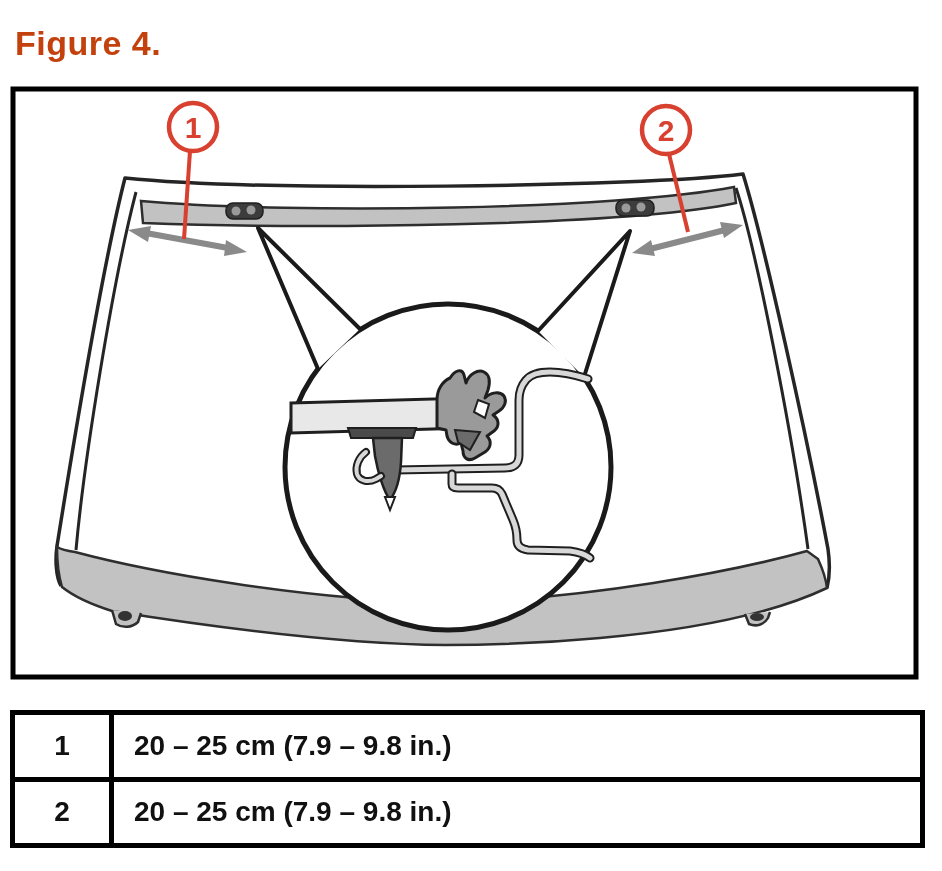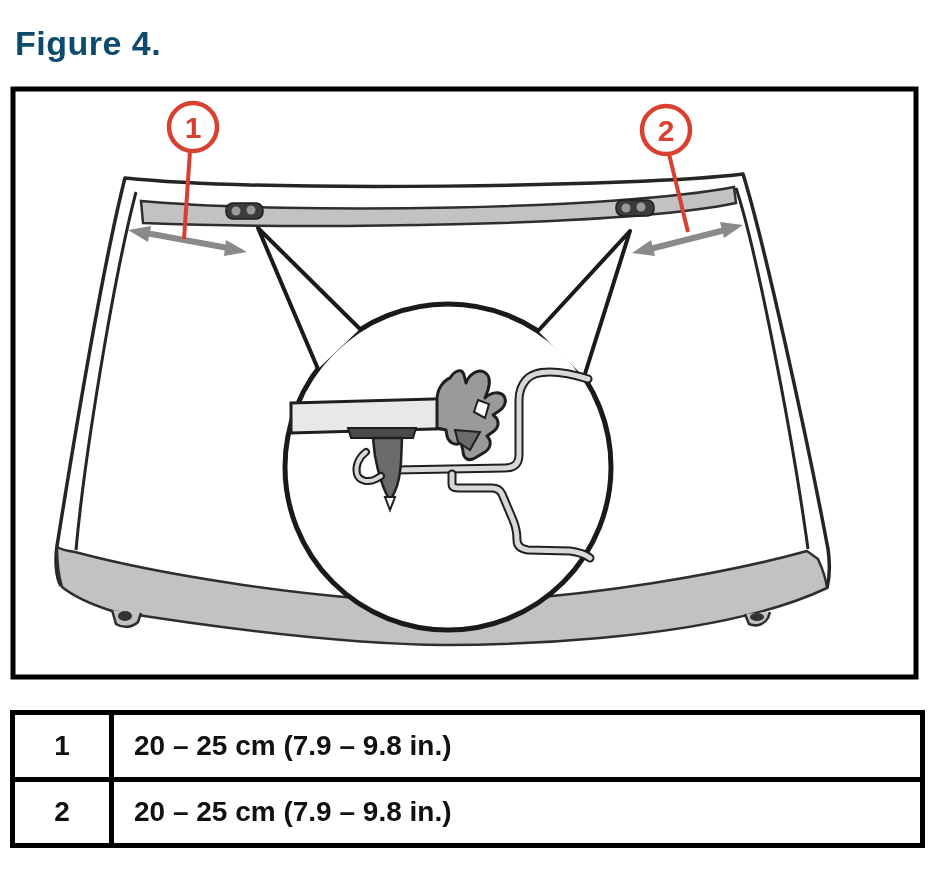--- a/index.html
+++ b/index.html
@@ -1,19 +1,19 @@
 <!DOCTYPE html>
 <html><head>
 <meta charset="utf-8">
 <style>
   html,body{margin:0;padding:0;background:#fff;}
   body{width:942px;height:871px;position:relative;font-family:"Liberation Sans",sans-serif;overflow:hidden;}
   .figure-title{
     position:absolute;left:15px;top:24px;
-    font-size:34px;font-weight:bold;color:#0c4a6e;letter-spacing:0.5px;
+    font-size:34px;font-weight:bold;color:#c2410c;letter-spacing:0.5px;
   }
   svg.diagram{position:absolute;left:0;top:0;}
   table.spec{
     position:absolute;left:10px;top:710px;width:915px;height:138px;
     border-collapse:collapse;table-layout:fixed;
     border:5px solid #000;
   }
   table.spec td{
     border:0;font-size:28px;font-weight:bold;color:#111;
     vertical-align:middle;

